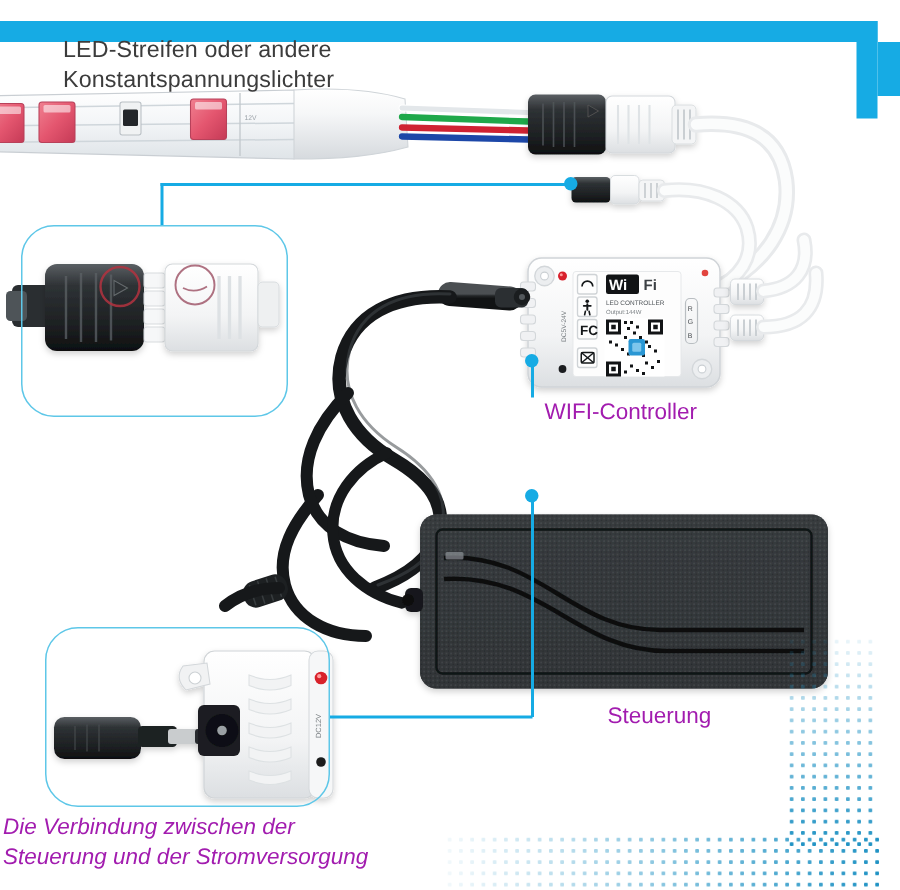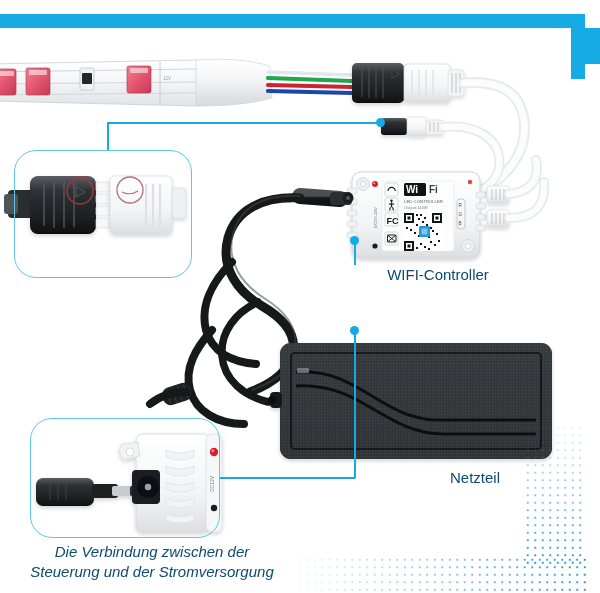--- a/index.html
+++ b/index.html
@@ -24,21 +24,21 @@
     background:#16ABE4;
   }
 
   
   .title-top{
     position:absolute;left:42px;top:24px;width:300px;
     font-size:15.5px;color:#3c3c3c;line-height:1.26;
     letter-spacing:.1px;text-align:left;
   }
   .cap{
-    position:absolute;font-size:15px;color:#0c4a6e;line-height:1.3;text-align:center;
+    position:absolute;font-size:15px;color:#a21caf;line-height:1.3;
   }
   .cap-controller{left:24px;top:282px;width:210px;}
   .cap-wifi{left:363px;top:265px;width:150px;}
   .cap-netzteil{left:405px;top:468px;width:140px;}
   .cap-verbindung{left:2px;top:542px;width:300px;font-style:italic;}
 
   
   .detail-box{
     position:absolute;border:1.6px solid #5EC7E8;border-radius:22px;background:transparent;
     box-sizing:border-box;
@@ -463,24 +463,28 @@
   <div class="ln ln-v" style="left:354px;top:243px;height:22px;"></div>
   <div class="dot" style="left:350px;top:236px;"></div>
 
   <div class="ln ln-v" style="left:354px;top:330px;height:148px;"></div>
   <div class="ln ln-h" style="left:220px;top:477px;width:135px;"></div>
   <div class="dot" style="left:350px;top:326px;"></div>
 
   <div class="dots-right"></div>
   <div class="dots-bottom"></div>
 
+  <div class="title-top">
+    <div>LED-Streifen oder andere</div>
+    <div>Konstantspannungslichter</div>
+  </div>
 
 
   <div class="cap cap-wifi">WIFI-Controller</div>
 
-  <div class="cap cap-netzteil">Netzteil</div>
+  <div class="cap cap-netzteil">Steuerung</div>
 
   <div class="cap cap-verbindung">
     <div>Die Verbindung zwischen der</div>
     <div>Steuerung und der Stromversorgung</div>
   </div>
 
 </div>
 
 </body></html>

